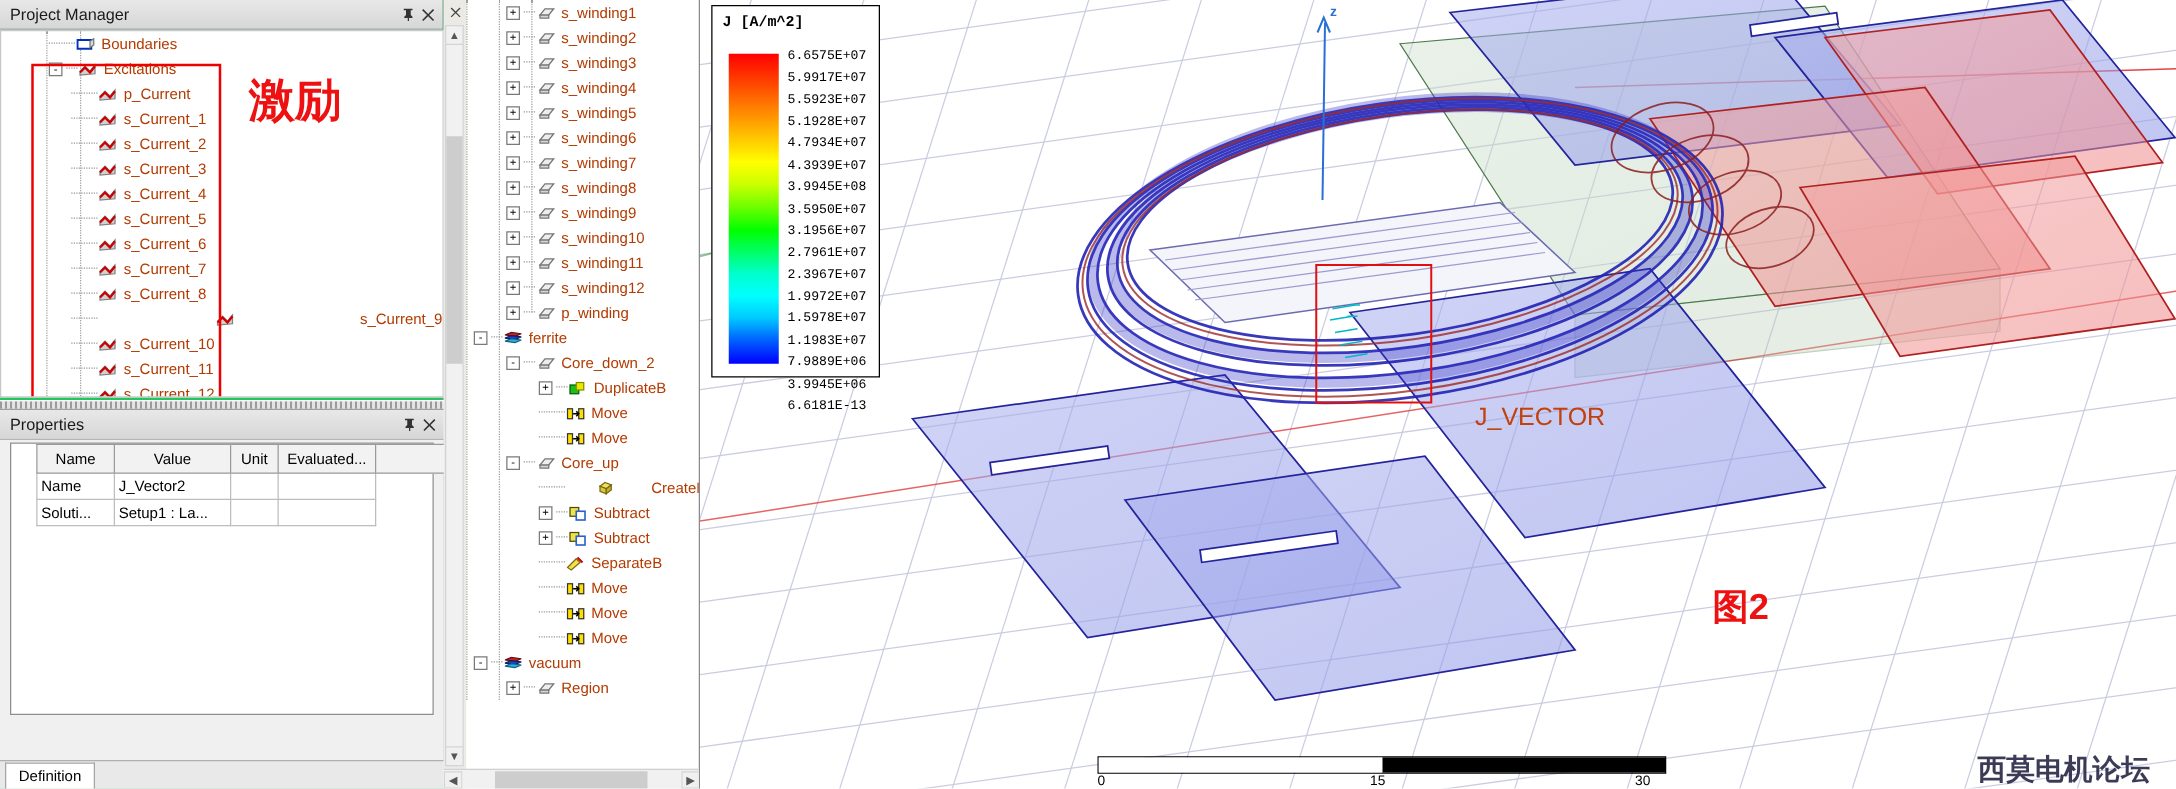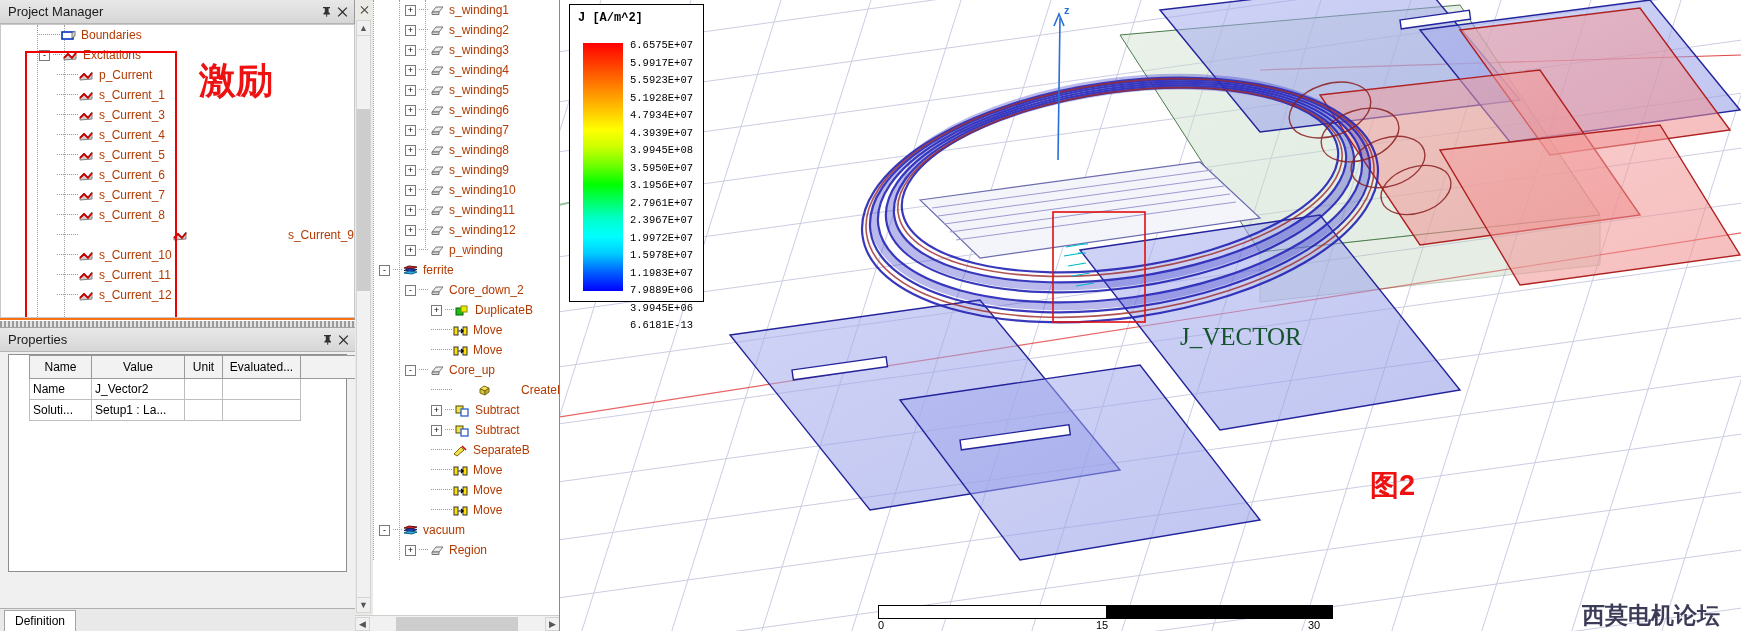--- a/index.html
+++ b/index.html
@@ -5,21 +5,21 @@
   html,body{margin:0;padding:0;}
   body{
     width:1741px;height:631px;overflow:hidden;
     font-family:"Liberation Sans",sans-serif;font-size:12px;
     background:#ffffff;color:#000;
     -webkit-font-smoothing:none;
   }
   .app{position:relative;width:1741px;height:631px;}
 
   
-  .left-dock{position:absolute;left:0;top:0;width:355px;height:631px;background:#f97316;
+  .left-dock{position:absolute;left:0;top:0;width:355px;height:631px;background:#22c55e;
     border-right:1px solid #9a9a9a;box-sizing:border-box;}
 
   .panel-caption{height:24px;background:linear-gradient(#e8e8e8,#d6d6d6);
     border-bottom:1px solid #b5b5b5;display:flex;align-items:center;padding:0 4px;box-sizing:border-box;}
   .panel-caption .cap-title{flex:1;font-size:13px;color:#1a1a1a;padding-left:4px;}
   .cap-btn{width:16px;height:16px;display:flex;align-items:center;justify-content:center;
     font-size:13px;color:#333;cursor:default;}
   .cap-btn svg{display:block;}
 
   .pm-body{position:absolute;left:0;top:24px;width:355px;height:294px;background:#fff;
@@ -91,21 +91,21 @@
   .cbar{position:absolute;left:13px;top:38px;width:40px;height:248px;
     background:linear-gradient(to bottom,
       #ff0000 0%, #ff3300 7%, #ff6600 14%, #ff9900 21%, #ffcc00 28%,
       #ffff00 35%, #ccff00 42%, #66ff00 50%, #00ff00 57%,
       #00ff66 64%, #00ffcc 71%, #00ffff 78%, #00ccff 85%,
       #0066ff 92%, #0000ff 100%);}
   .cbar-labels{position:absolute;left:60px;top:32px;width:74px;
      font-family:"Liberation Mono",monospace;font-size:10.5px;line-height:17.5px;color:#000;}
   .cbar-labels div{white-space:nowrap;}
 
-  .jvec-label{position:absolute;color:#14532d;font-size:25px;font-family:Liberation Serif, serif;}
+  .jvec-label{position:absolute;color:#c2410c;font-size:20px;font-family:Liberation Sans, sans-serif;}
   .fig-label{position:absolute;color:#ee1111;font-size:29px;font-weight:bold;}
   .wm{position:absolute;color:#1a1a3a;font-size:23px;font-weight:bold;opacity:.85;}
 
   .scalebar{position:absolute;}
   .sb-box{width:455px;height:14px;border:1px solid #000;box-sizing:border-box;display:flex;}
   .sb-w{flex:1;background:#fff;}
   .sb-b{flex:1;background:#000;}
   .sb-ticks{position:relative;width:455px;height:14px;font-size:11px;color:#000;}
   .sb-ticks span{position:absolute;top:0;}
 
@@ -161,20 +161,28 @@
               </svg></span>
             <span class="tlabel">p_Current</span>
           </div>
           <div class="tnode" style="padding-left: 56px; align-items: center;">
             <span class="dots" style="width: 21px;"></span>
             <span class="ico"><svg width="15" height="12" viewBox="0 0 15 12">
                 <path d="M1 7 L5 3 L9 7 L13 2 L13 9 L1 10z" fill="#d0d0d0" stroke="#808080"></path>
                 <path d="M1 8 L5 4 L9 8 L13 3" fill="none" stroke="#cc0000" stroke-width="1.8"></path>
               </svg></span>
             <span class="tlabel">s_Current_1</span>
+          </div>
+          <div class="tnode" style="padding-left: 56px;">
+            <span class="dots" style="width: 21px;"></span>
+            <span class="ico"><svg width="15" height="12" viewBox="0 0 15 12">
+                <path d="M1 7 L5 3 L9 7 L13 2 L13 9 L1 10z" fill="#d0d0d0" stroke="#808080"></path>
+                <path d="M1 8 L5 4 L9 8 L13 3" fill="none" stroke="#cc0000" stroke-width="1.8"></path>
+              </svg></span>
+            <span class="tlabel">s_Current_2</span>
           </div>
           <div class="tnode" style="padding-left: 56px;">
             <span class="dots" style="width: 21px;"></span>
             <span class="ico"><svg width="15" height="12" viewBox="0 0 15 12">
                 <path d="M1 7 L5 3 L9 7 L13 2 L13 9 L1 10z" fill="#d0d0d0" stroke="#808080"></path>
                 <path d="M1 8 L5 4 L9 8 L13 3" fill="none" stroke="#cc0000" stroke-width="1.8"></path>
               </svg></span>
             <span class="tlabel">s_Current_3</span>
           </div>
           <div class="tnode" style="padding-left: 56px;">

